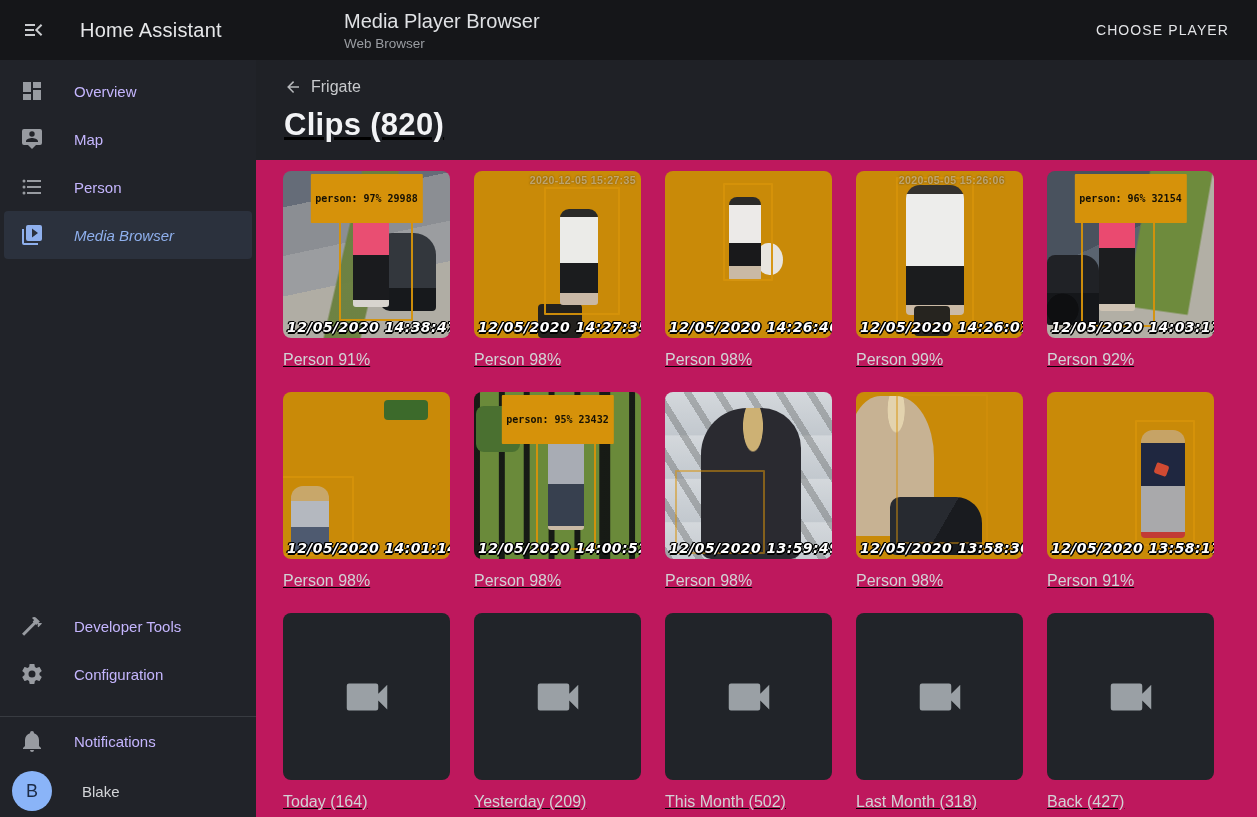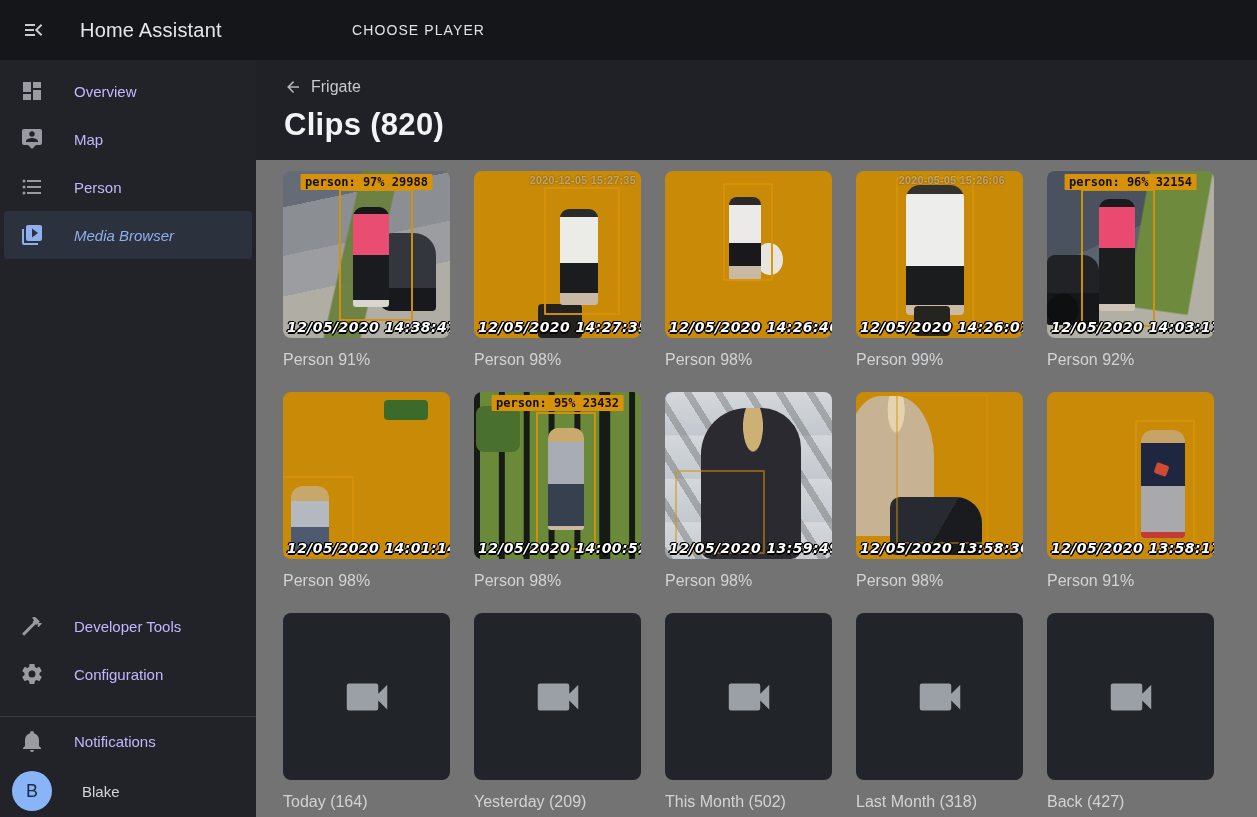--- a/index.html
+++ b/index.html
@@ -34,38 +34,38 @@
   .nav-item.selected .nav-label { color:#8fb0ee; }
   .nav-item.selected svg { fill:#8fb0ee; }
   .side-spacer { flex:1; }
   .side-divider { border-top:1px solid #383b41; margin-top:18px; }
   .profile-row { height:48px; margin:2px 4px 2px 4px; border-radius:4px; display:flex; align-items:center; padding-left:8px; cursor:pointer; }
   .avatar { width:40px; height:40px; border-radius:50%; background:#8ab4f8; color:#1c2b45;
      display:flex; align-items:center; justify-content:center; font-size:18px; font-weight:500; }
   .profile-row .nav-label { color:#d3d5d8; font-size:15px; font-weight:500; margin-left:30px; }
 
   
-  .content { flex:1; display:flex; flex-direction:column; min-width:0; background:#737373; }
+  .content { flex:1; display:flex; flex-direction:column; min-width:0; background:#be185d;text-decoration:underline; }
   .content-header { height:100px; flex:0 0 100px; background:#1f2126; padding:18px 0 0 28px; }
   .breadcrumb { display:inline-flex; align-items:center; background:none; border:none; cursor:pointer; padding:0; }
   .breadcrumb svg { fill:#b7b9bc; }
   .breadcrumb-label { color:#c8cacd; font-size:16px; margin-left:9px; font-family:inherit; }
   .page-title { color:#f2f3f5; font-size:31px; font-weight:700; margin-top:7px; letter-spacing:.3px; }
 
   .grid { flex:1; padding:11px 24px 0 27px; display:grid; grid-template-columns:repeat(5,167px);
      column-gap:24px; row-gap:23px; align-content:start; }
   .cell { width:167px; cursor:pointer; }
   .thumb { position:relative; width:167px; height:167px; border-radius:8px; overflow:hidden; background-repeat:no-repeat; }
   .caption { margin-top:12px; color:#d2d3d5; font-size:16px; line-height:19px; }
 
   .ts { position:absolute; left:4px; bottom:3px; color:#fff; font-family:"DejaVu Sans",sans-serif;
      font-weight:bold; font-style:italic; font-size:14px; letter-spacing:.4px; white-space:nowrap;
      text-shadow:1.5px 0 0 #000,-1.5px 0 0 #000,0 1.5px 0 #000,0 -1.5px 0 #000,1px 1px 0 #000,-1px -1px 0 #000; }
   .chip { position:absolute; top:3px; left:50%; transform:translateX(-50%); background:#d6920a; color:#141005;
-     font-family:"DejaVu Sans Mono",monospace; font-size:12px; font-weight:bold; padding:1px 5px;
+     font-family:"DejaVu Sans Mono",monospace; font-size:10px; font-weight:bold; padding:19px 5px;
      white-space:nowrap; border-radius:1px; }
   .osd { position:absolute; top:3px; right:5px; color:rgba(255,255,255,.42); font-size:10.5px; font-weight:bold;
      letter-spacing:.4px; white-space:nowrap; text-shadow:0 0 2px rgba(0,0,0,.5); }
   .bbox { position:absolute; border:2px solid rgba(214,146,10,.95); border-radius:1px; }
 
   
   .folder-thumb { background:#212429; display:flex; align-items:center; justify-content:center; }
   .folder-thumb svg { fill:#9aa0a5; }
 
   
@@ -198,20 +198,24 @@
   <header class="topbar">
     <div class="topbar-left">
       <button class="menu-btn">
         <svg width="24" height="24" viewBox="0 0 24 24">
           <path d="M3,6H13V8H3V6M3,11H12V13H3V11M3,16H13V18H3V16M20.3,7.4L15.7,12L20.3,16.6L18.9,18L12.9,12L18.9,6L20.3,7.4Z"></path>
         </svg>
       </button>
       <div class="ha-title">Home Assistant</div>
     </div>
     <div class="topbar-main">
+      <div class="mp-titles">
+        <div class="mp-title">Media Player Browser</div>
+        <div class="mp-subtitle">Web Browser</div>
+      </div>
       <button class="choose-player">CHOOSE PLAYER</button>
     </div>
   </header>
 
   <div class="body-row">
 
     <nav class="sidebar">
       <div class="nav-item">
         <span class="icon-box">
           <svg width="24" height="24" viewBox="0 0 24 24">

